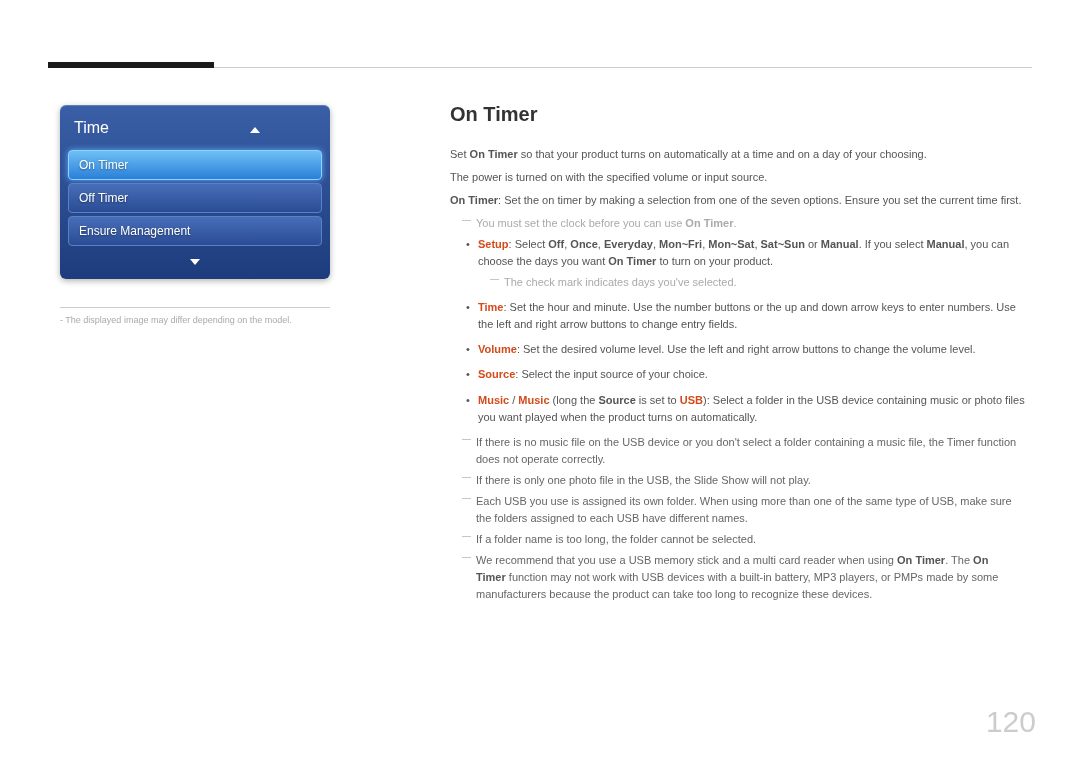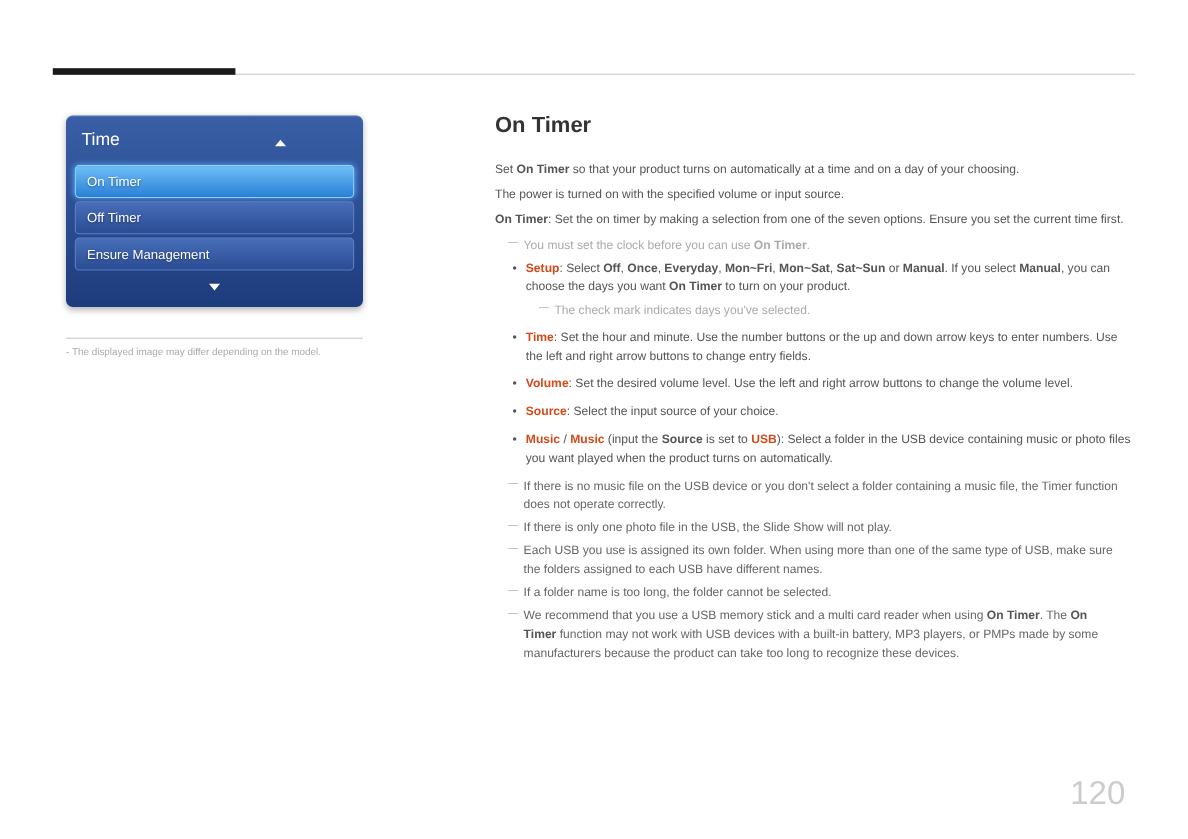--- a/index.html
+++ b/index.html
@@ -135,21 +135,21 @@
     margin-bottom: 8px;
   }
   ul.bullets li::before {
     content: "•";
     position: absolute;
     left: 0;
     color: #555;
   }
   .page-num {
     position: absolute;
-    right: 57px;
+    right: 44px;
     bottom: 24px;
     font-size: 30px;
     color: #ccc;
     font-weight: 300;
   }
 </style>
 </head>
 <body>
 
 <div class="top-rule"></div>
@@ -181,21 +181,21 @@
 
   <ul class="bullets">
     <li>
       <span class="hot">Setup</span><span>: Select </span><span class="strong">Off</span><span>, </span><span class="strong">Once</span><span>, </span><span class="strong">Everyday</span><span>, </span><span class="strong">Mon~Fri</span><span>, </span><span class="strong">Mon~Sat</span><span>, </span><span class="strong">Sat~Sun</span><span> or </span><span class="strong">Manual</span><span>. If you select </span><span class="strong">Manual</span><span>, you can choose the days you want </span><span class="strong">On Timer</span><span> to turn on your product.</span>
       <div class="dash-note">The check mark indicates days you've selected.</div>
     </li>
     <li><span class="hot">Time</span><span>: Set the hour and minute. Use the number buttons or the up and down arrow keys to enter numbers. Use the left and right arrow buttons to change entry fields.</span></li>
     <li><span class="hot">Volume</span><span>: Set the desired volume level. Use the left and right arrow buttons to change the volume level.</span></li>
     <li><span class="hot">Source</span><span>: Select the input source of your choice.</span></li>
     <li>
-      <span class="hot">Music</span><span> / </span><span class="hot">Music</span><span> (input the </span><span class="strong">Source</span><span> is set to </span><span class="hot">USB</span><span>): Select a folder in the USB device containing music or photo files you want played when the product turns on automatically.</span>
+      <span class="hot">Music</span><span> / </span><span class="hot">Music</span><span> (long the </span><span class="strong">Source</span><span> is set to </span><span class="hot">USB</span><span>): Select a folder in the USB device containing music or photo files you want played when the product turns on automatically.</span>
     </li>
   </ul>
 
   <div class="dash-note dark">If there is no music file on the USB device or you don't select a folder containing a music file, the Timer function does not operate correctly.</div>
   <div class="dash-note dark">If there is only one photo file in the USB, the Slide Show will not play.</div>
   <div class="dash-note dark">Each USB you use is assigned its own folder. When using more than one of the same type of USB, make sure the folders assigned to each USB have different names.</div>
   <div class="dash-note dark">If a folder name is too long, the folder cannot be selected.</div>
   <div class="dash-note dark">
     <span>We recommend that you use a USB memory stick and a multi card reader when using </span><span class="strong">On Timer</span><span>. The </span><span class="strong">On Timer</span><span> function may not work with USB devices with a built-in battery, MP3 players, or PMPs made by some manufacturers because the product can take too long to recognize these devices.</span>
   </div>

